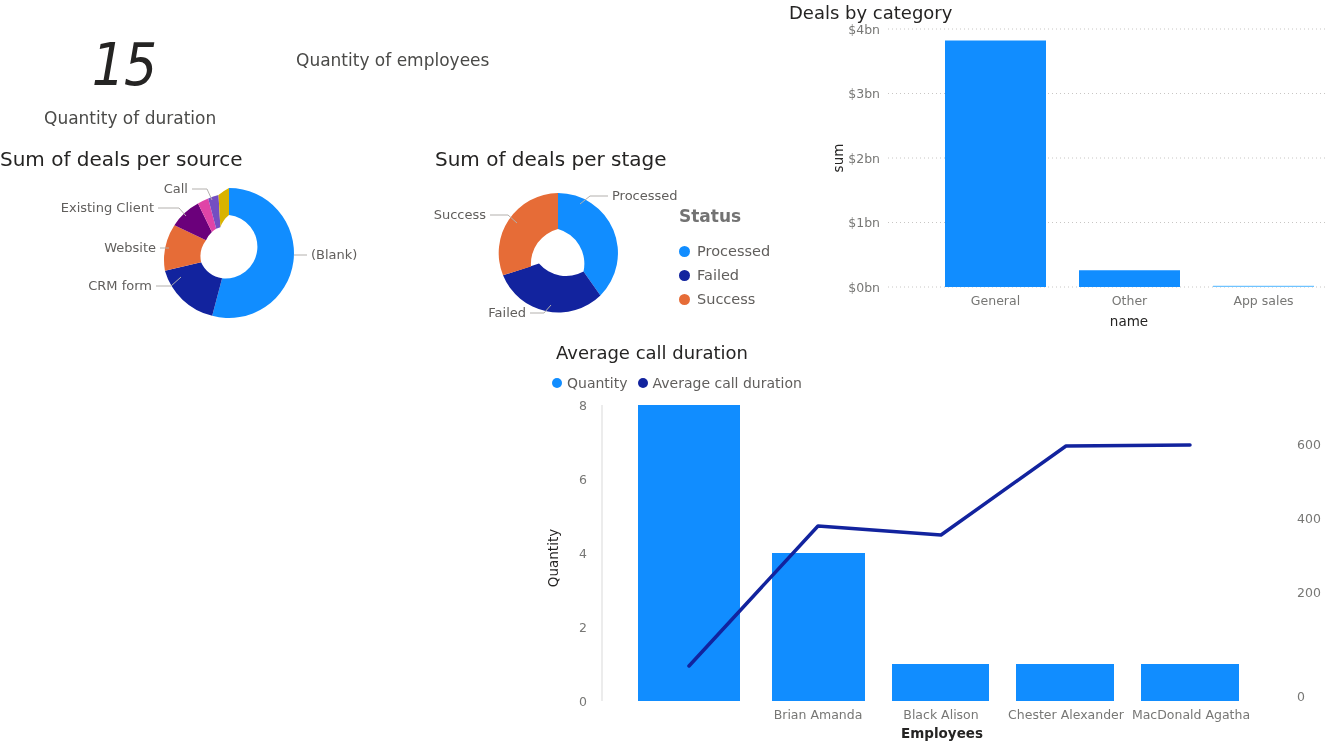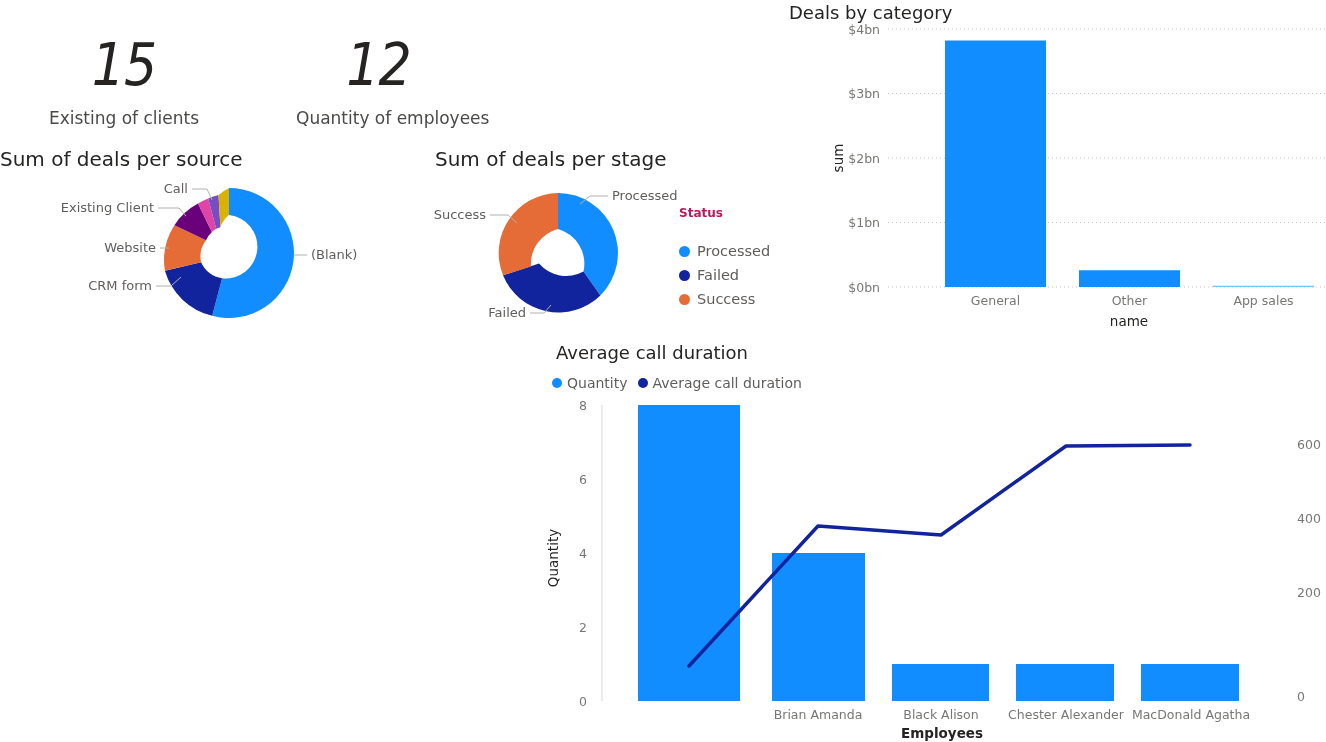--- a/index.html
+++ b/index.html
@@ -37,41 +37,40 @@
 
   .lbl { font-family: "DejaVu Sans", sans-serif; font-size: 13px; fill: #605e5c; }
   .axis-title { font-family: "DejaVu Sans", sans-serif; font-size: 13.5px; fill: #252423; font-weight: 600;}
   .tick { font-family: "DejaVu Sans", sans-serif; font-size: 12.5px; fill: #777775; }
   .leader { stroke: #b3b0ad; stroke-width: 1; fill: none; }
   .gridline { stroke: #c8c6c4; stroke-width: 1; stroke-dasharray: 1 3; }
   .axisline { stroke: #d9d9d9; stroke-width: 1; }
 
   
   .legend { position: absolute; }
-  .legend-title { font-size: 12px; font-weight: 700; color: #be185d; margin-bottom: 23px; }
+  .legend-title { font-size: 17px; font-weight: 700; color: #737373; margin-bottom: 17px; }
   .legend-row { display: flex; align-items: center; gap: 7px; margin-bottom: 8px; }
   .legend-dot { width: 11px; height: 11px; border-radius: 50%; flex: 0 0 auto; }
   .legend-text { font-size: 14.5px; color: #605e5c; white-space: nowrap; }
 
   .legend-inline { position: absolute; display: flex; align-items: center; gap: 4px; }
   .legend-inline .legend-dot { width: 10px; height: 10px; }
   .legend-inline .legend-text { font-size: 14px; color: #605e5c; }
   .legend-inline .grp { display: flex; align-items: center; gap: 5px; margin-right: 6px; }
 </style>
 </head>
 <body>
 
 <div class="canvas">
 
   <div class="kpi" style="left:44px; top:36px; width:160px;">
     <div class="kpi-value">15</div>
-    <div class="kpi-label">Existing of clients</div>
+    <div class="kpi-label">Quantity of duration</div>
   </div>
   <div class="kpi" style="left:296px; top:36px; width:165px;">
-    <div class="kpi-value">12</div>
     <div class="kpi-label">Quantity of employees</div>
   </div>
 
   <div class="viz-title" style="left:0px; top:147px;">Sum of deals per source</div>
 
   <div class="svg-host" style="left:16px; top:170px;">
     <svg width="430" height="165" viewBox="0 0 430 165">
       <g>
         <path d="M 213 18 A 65 65 0 1 1 196.2 145.8 L 206.1 108.3 A 27 27 0 1 0 213 45 Z" fill="#118DFF"></path>
         <path d="M 196.2 145.8 A 65 65 0 0 1 148.9 100.8 L 185.1 92.2 A 27 27 0 0 0 206.1 108.3 Z" fill="#12239E"></path>

